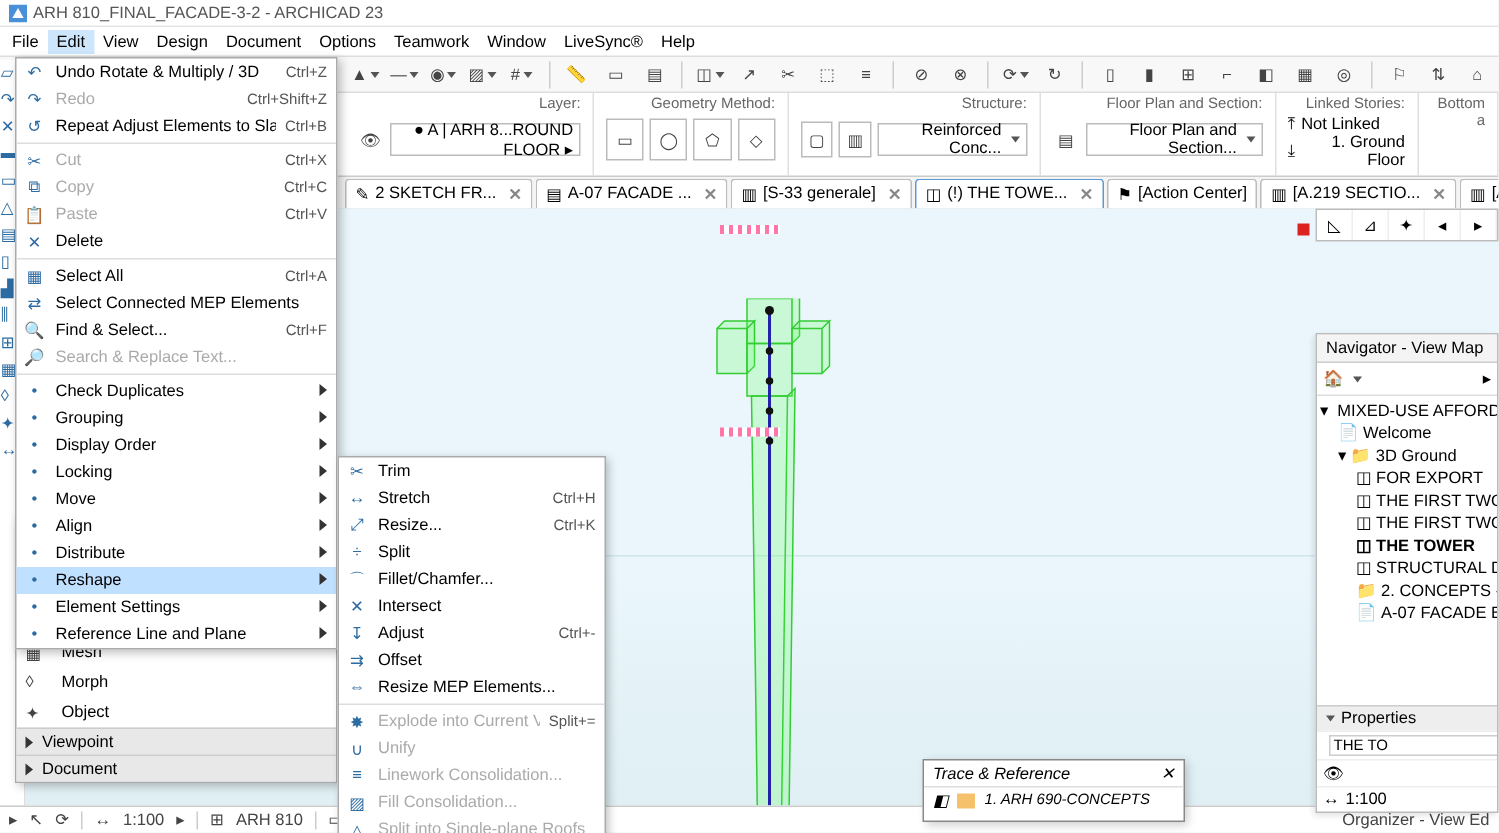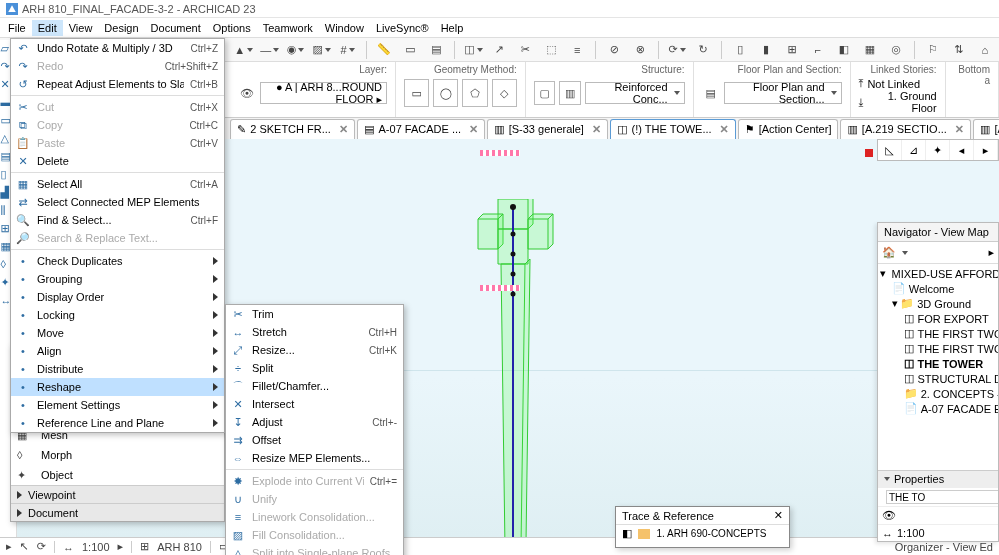--- a/index.html
+++ b/index.html
@@ -46,21 +46,21 @@
 .tower { position:absolute; left:calc(50% - 40px); top: 60px; width: 90px; height: 430px; pointer-events:none; }
 .nav { position:absolute; right:0; top:222px; width:122px; height:320px; background:#fff; border:1px solid #bbb; box-shadow:-2px 2px 4px rgba(0,0,0,.1); z-index:30; display:flex; flex-direction:column; overflow:hidden;}
 .nav .ntitle { background:#f4f4f4; border-bottom:1px solid #ccc; padding:3px 6px; font-size:11px;}
 .nav .ntools { height:22px; border-bottom:1px solid #ddd; display:flex; align-items:center; padding:0 4px; gap:4px; }
 .nav .tree { flex:1; overflow:hidden; padding:2px 2px; }
 .nav .node { display:flex; align-items:center; gap:3px; padding:1px 2px; white-space:nowrap; font-size:10px;}
 .nav .node.bold { font-weight:bold; }
 .nav .node .nicon { width:12px; height:12px; }
 .nav .phead { background:#eee; border-top:1px solid #ccc; padding:2px 4px; font-size:10px; display:flex; align-items:center; gap:4px;}
 .nav .prow { display:flex; align-items:center; gap:4px; padding:2px 4px; font-size:10px; border-top:1px solid #eee;}
-.trace { position:absolute; left:615px; top:506px; width:175px; height:42px; background:#fff; border:1px solid #888; z-index:35; box-shadow:2px 2px 6px rgba(0,0,0,.2);}
+.trace { position:absolute; left:615px; top:506px; width:175px; height:42px; background:#fff; border:1px solid #888; z-index:35; box-shadow:2px 2px 6px rgba(0,0,0,.2);font-style:italic;}
 .trace .thd { display:flex; justify-content:space-between; align-items:center; padding:2px 6px; border-bottom:1px solid #ddd; font-size:11px;}
 .trace .tb { display:flex; align-items:center; gap:6px; padding:2px 6px;}
 .qopts { position:absolute; right:0; top:139px; width:122px; height:22px; background:#fff; border:1px solid #bbb; display:flex; align-items:center; z-index:29;}
 .qopts .qo { width:24px; height:20px; display:flex; align-items:center; justify-content:center; border-right:1px solid #eee;}
 .red-dot { position:absolute; right:126px; top:149px; width:8px; height:8px; background:#d22; z-index:28;}
 .orange-bar { position:absolute; left: calc(50% - 20px); top: 150px; width: 40px; height: 6px; background: repeating-linear-gradient(90deg,#f7a,#f7a 3px,#fff 3px,#fff 6px); z-index:5;}
 .orange-bar2 { position:absolute; left: calc(50% - 20px); top: 285px; width: 40px; height: 6px; background: repeating-linear-gradient(90deg,#f7a,#f7a 3px,#fff 3px,#fff 6px); z-index:5;}
 svg { display:block; }
 </style>
 </head>
@@ -505,21 +505,21 @@
       <span class="mlabel">Offset</span>
     </div>
     <div class="mrow">
       <span class="micon">⇔</span>
       <span class="mlabel">Resize MEP Elements...</span>
     </div>
     <div class="msep"></div>
     <div class="mrow disabled">
       <span class="micon">✸</span>
       <span class="mlabel">Explode into Current View</span>
-      <span class="mshort">Ctrl+=</span>
+      <span class="mshort">Split+=</span>
     </div>
     <div class="mrow disabled">
       <span class="micon">∪</span>
       <span class="mlabel">Unify</span>
     </div>
     <div class="mrow disabled">
       <span class="micon">≡</span>
       <span class="mlabel">Linework Consolidation...</span>
     </div>
     <div class="mrow disabled">

